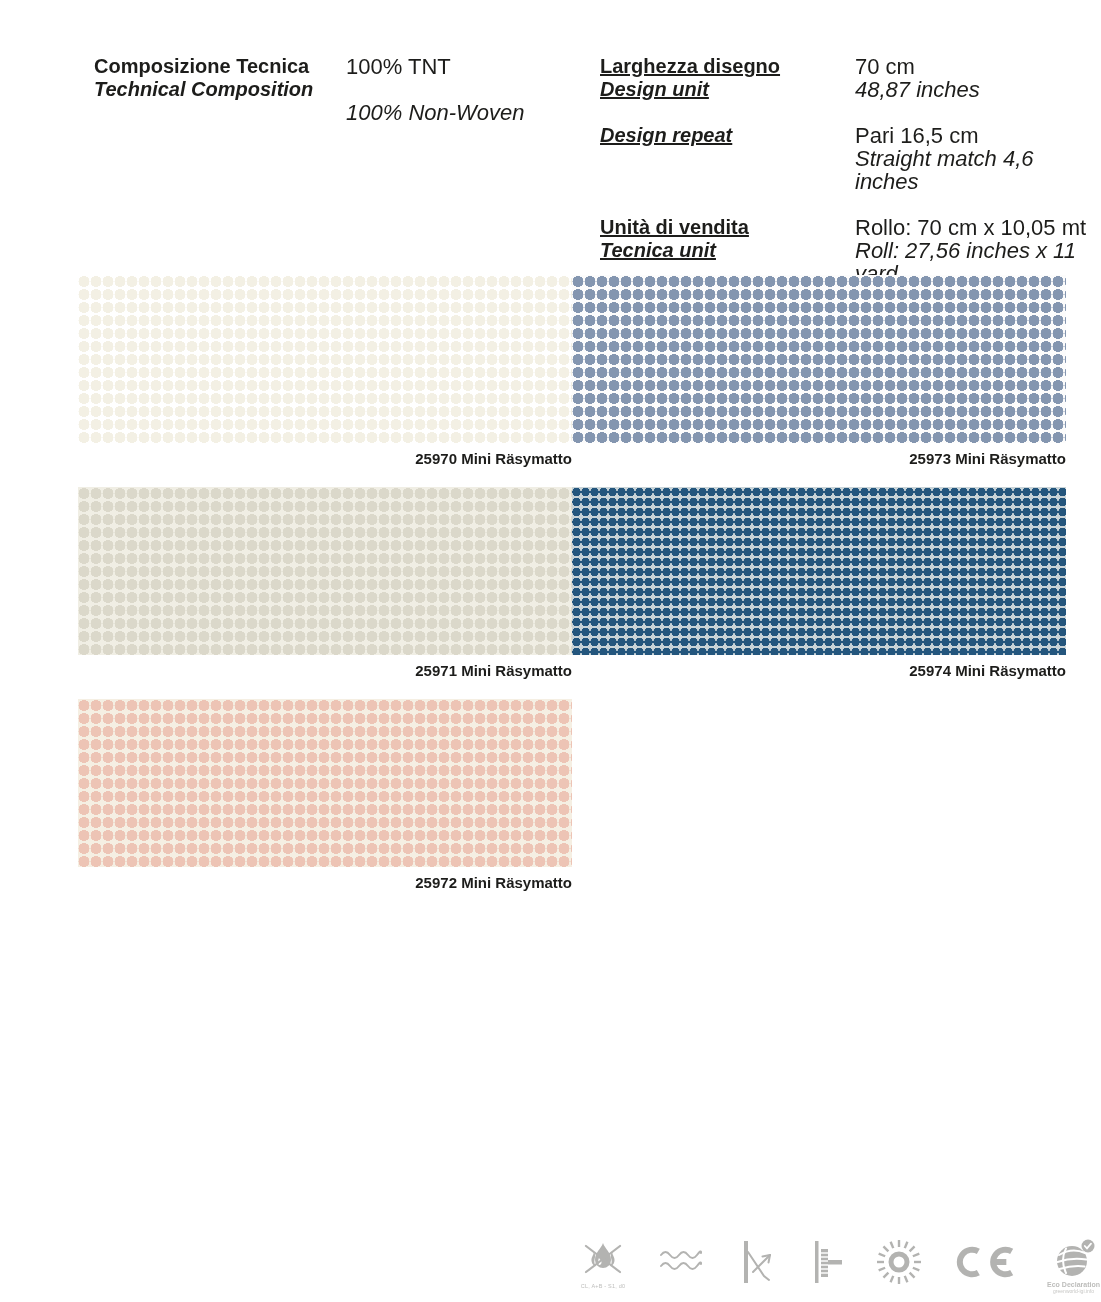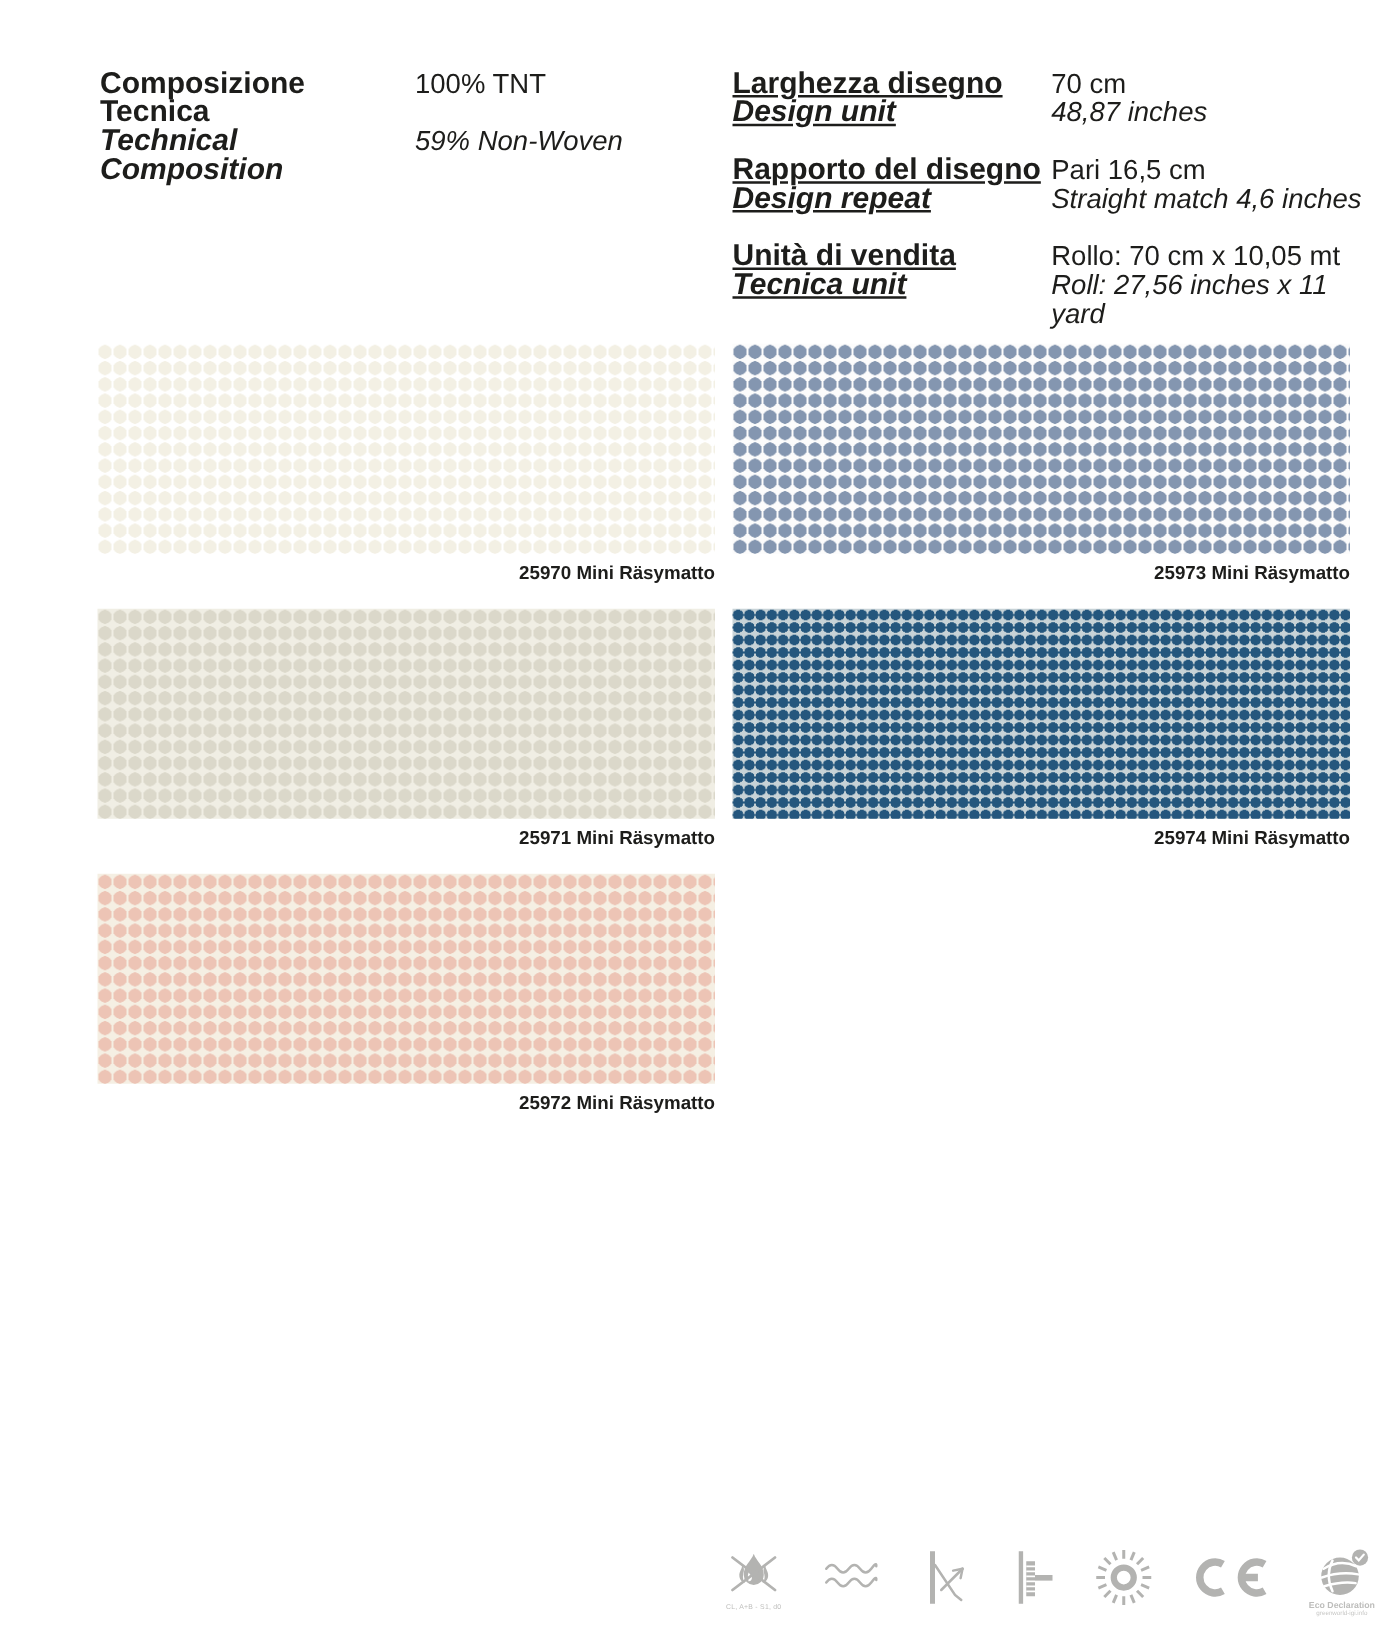--- a/index.html
+++ b/index.html
@@ -6,30 +6,30 @@
   body{
     width:1101px;height:1302px;position:relative;background:#ffffff;
     font-family:"Liberation Sans",sans-serif;color:#1d1d1b;
     -webkit-font-smoothing:antialiased;
   }
   
   .spec-col{position:absolute;top:55px;}
   .spec-col.left{left:80px;width:505px;}
   .spec-col.right{left:586px;width:515px;}
   .spec-row{display:flex;margin-bottom:23px;}
-  .spec-label{flex:0 0 252px;font-size:24px;line-height:23px;font-weight:bold;}
+  .spec-label{flex:0 0 252px;font-size:20px;line-height:23px;font-weight:bold;margin-left:14px;}
   .spec-col.right .spec-label{flex:0 0 255px;text-decoration:underline;}
   .spec-label .en{font-style:italic;}
   .spec-value{font-size:22px;line-height:23px;font-weight:normal;}
   .spec-value .en{font-style:italic;}
   .spec-value .en.gapped{display:block;margin-top:23px;}
   
   .swatches{
     position:absolute;left:78px;top:275px;width:1002px;
-    display:grid;grid-template-columns:494px 494px;column-gap:14px;
+    display:grid;grid-template-columns:494px 494px;
   }
   .swatch-cell{width:494px;height:212px;}
   .swatch{
     width:494px;height:168px;
     background-color:var(--bg);
     background-image:radial-gradient(circle 5.6px at 50% 50%, var(--dot) 96%, transparent 100%);
     background-size:12px 13px;
   }
   .swatch.fine{
     background-image:radial-gradient(circle 4.3px at 50% 50%, var(--dot) 96%, transparent 100%);
@@ -54,39 +54,38 @@
 <body>
 
 <div class="spec-col left">
   <div class="spec-row">
     <div class="spec-label">
       <div>Composizione Tecnica</div>
       <div class="en">Technical Composition</div>
     </div>
     <div class="spec-value">
       <div>100% TNT</div>
-      <span class="en gapped">59% Non-Woven</span>
+      <span class="en gapped">100% Non-Woven</span>
     </div>
   </div>
 </div>
 
 <div class="spec-col right">
   <div class="spec-row">
     <div class="spec-label">
       <div>Larghezza disegno</div>
       <div class="en">Design unit</div>
     </div>
     <div class="spec-value">
       <div>70 cm</div>
       <div class="en">48,87 inches</div>
     </div>
   </div>
   <div class="spec-row">
     <div class="spec-label">
-      <div>Rapporto del disegno</div>
       <div class="en">Design repeat</div>
     </div>
     <div class="spec-value">
       <div>Pari 16,5 cm</div>
       <div class="en">Straight match 4,6 inches</div>
     </div>
   </div>
   <div class="spec-row">
     <div class="spec-label">
       <div>Unità di vendita</div>

